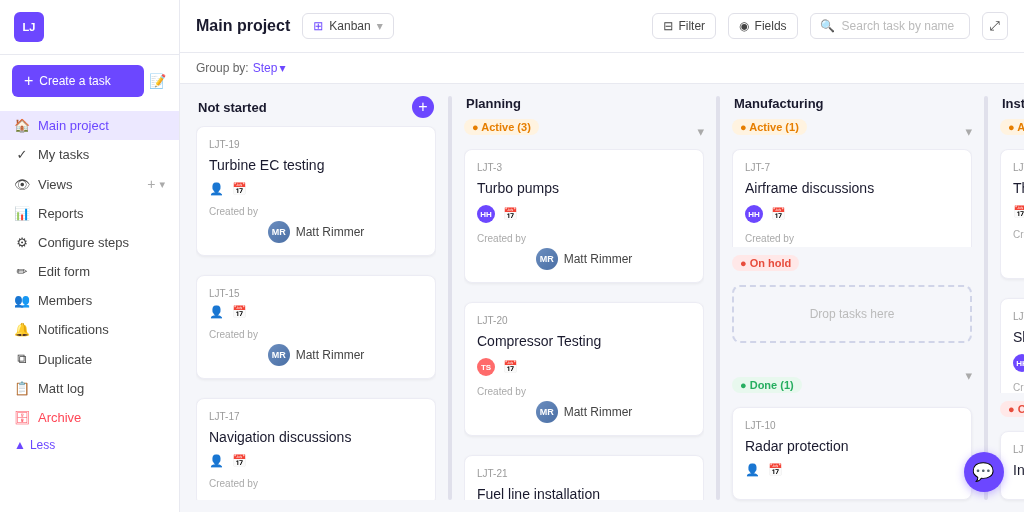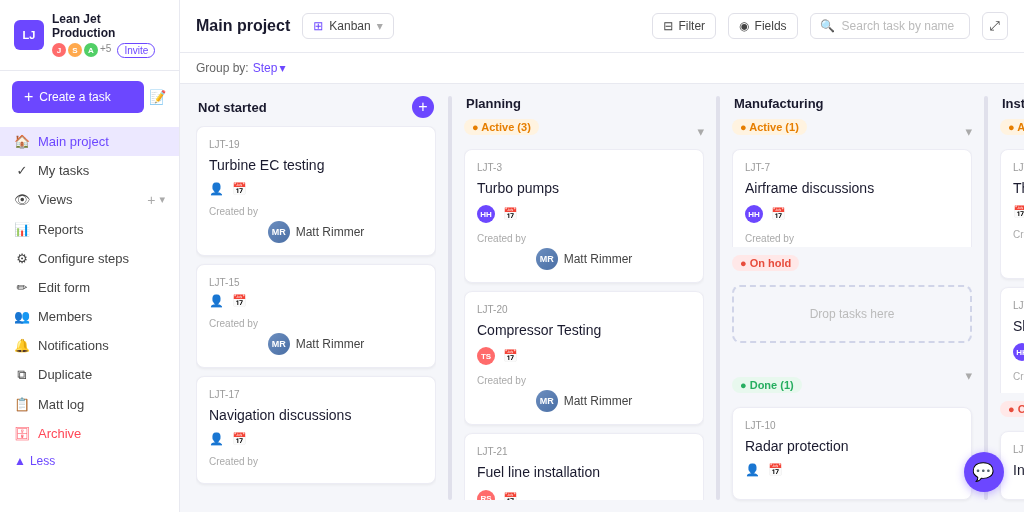--- a/index.html
+++ b/index.html
@@ -49,21 +49,21 @@
 
     .groupby-bar { padding: 8px 16px; background: #fff; border-bottom: 1px solid #e8e9f0; font-size: 12px; color: #666; display: flex; align-items: center; gap: 4px; }
     .groupby-bar .step-badge { color: #6c47ff; font-weight: 500; cursor: pointer; display: flex; align-items: center; gap: 2px; }
 
     
     .kanban-board { flex: 1; display: flex; gap: 0; overflow-x: auto; padding: 12px 16px; background: #f5f6fa; }
     .kanban-col { width: 240px; flex-shrink: 0; display: flex; flex-direction: column; margin-right: 12px; }
     .col-header { display: flex; align-items: center; justify-content: space-between; margin-bottom: 8px; padding: 0 2px; }
     .col-title { font-size: 13px; font-weight: 600; color: #1a1a2e; }
     .col-add-btn { width: 22px; height: 22px; background: #6c47ff; border-radius: 50%; color: #fff; display: flex; align-items: center; justify-content: center; font-size: 16px; cursor: pointer; line-height: 1; }
-    .col-cards { display: flex; flex-direction: column; gap: 8px; overflow-y: auto; flex: 1; }
+    .col-cards { display: flex; flex-direction: column; gap: 19px; overflow-y: auto; flex: 1; }
 
     .card { background: #fff; border-radius: 8px; padding: 12px; box-shadow: 0 1px 3px rgba(0,0,0,0.06); border: 1px solid #ececf4; }
     .card-id { font-size: 10px; color: #999; margin-bottom: 6px; }
     .card-title { font-size: 14px; font-weight: 500; color: #1a1a2e; margin-bottom: 8px; line-height: 1.3; }
     .card-icons { display: flex; align-items: center; gap: 8px; margin-bottom: 10px; }
     .card-icon { color: #bbb; font-size: 12px; }
     .card-created { font-size: 10px; color: #aaa; margin-bottom: 4px; }
     .card-author { display: flex; align-items: center; gap: 6px; font-size: 12px; color: #444; justify-content: center; }
     .avatar { width: 22px; height: 22px; border-radius: 50%; background: #ddd; display: flex; align-items: center; justify-content: center; font-size: 9px; color: #666; font-weight: bold; overflow: hidden; flex-shrink: 0; }
     .avatar-mr { background: linear-gradient(135deg, #6c8ebf, #4a6fa5); color: #fff; }
@@ -86,32 +86,20 @@
     .chat-bubble { position: fixed; bottom: 20px; right: 20px; width: 40px; height: 40px; background: #6c47ff; border-radius: 50%; display: flex; align-items: center; justify-content: center; color: #fff; font-size: 18px; cursor: pointer; box-shadow: 0 2px 8px rgba(108,71,255,0.4); z-index: 100; }
   </style>
 </head>
 <body>
 
 <div id="sidebar">
   <div class="sidebar-logo">
     <div class="logo-icon">
       <span>LJ</span>
     </div>
-    <div>
-      <div class="logo-text">Lean Jet Production</div>
-      <div class="logo-meta">
-        <div class="avatar-dots">
-          <div class="dot dot-j">J</div>
-          <div class="dot dot-s">S</div>
-          <div class="dot dot-a">A</div>
-          <span class="dot-count">+5</span>
-        </div>
-        <span class="invite-btn">Invite</span>
-      </div>
-    </div>
   </div>
 
   <div class="sidebar-actions">
     <div style="display:flex;align-items:center;gap:6px;">
       <button class="create-task-btn">
         <span class="plus">+</span>
         <span>Create a task</span>
       </button>
       <span class="note-icon">📝</span>
     </div>

